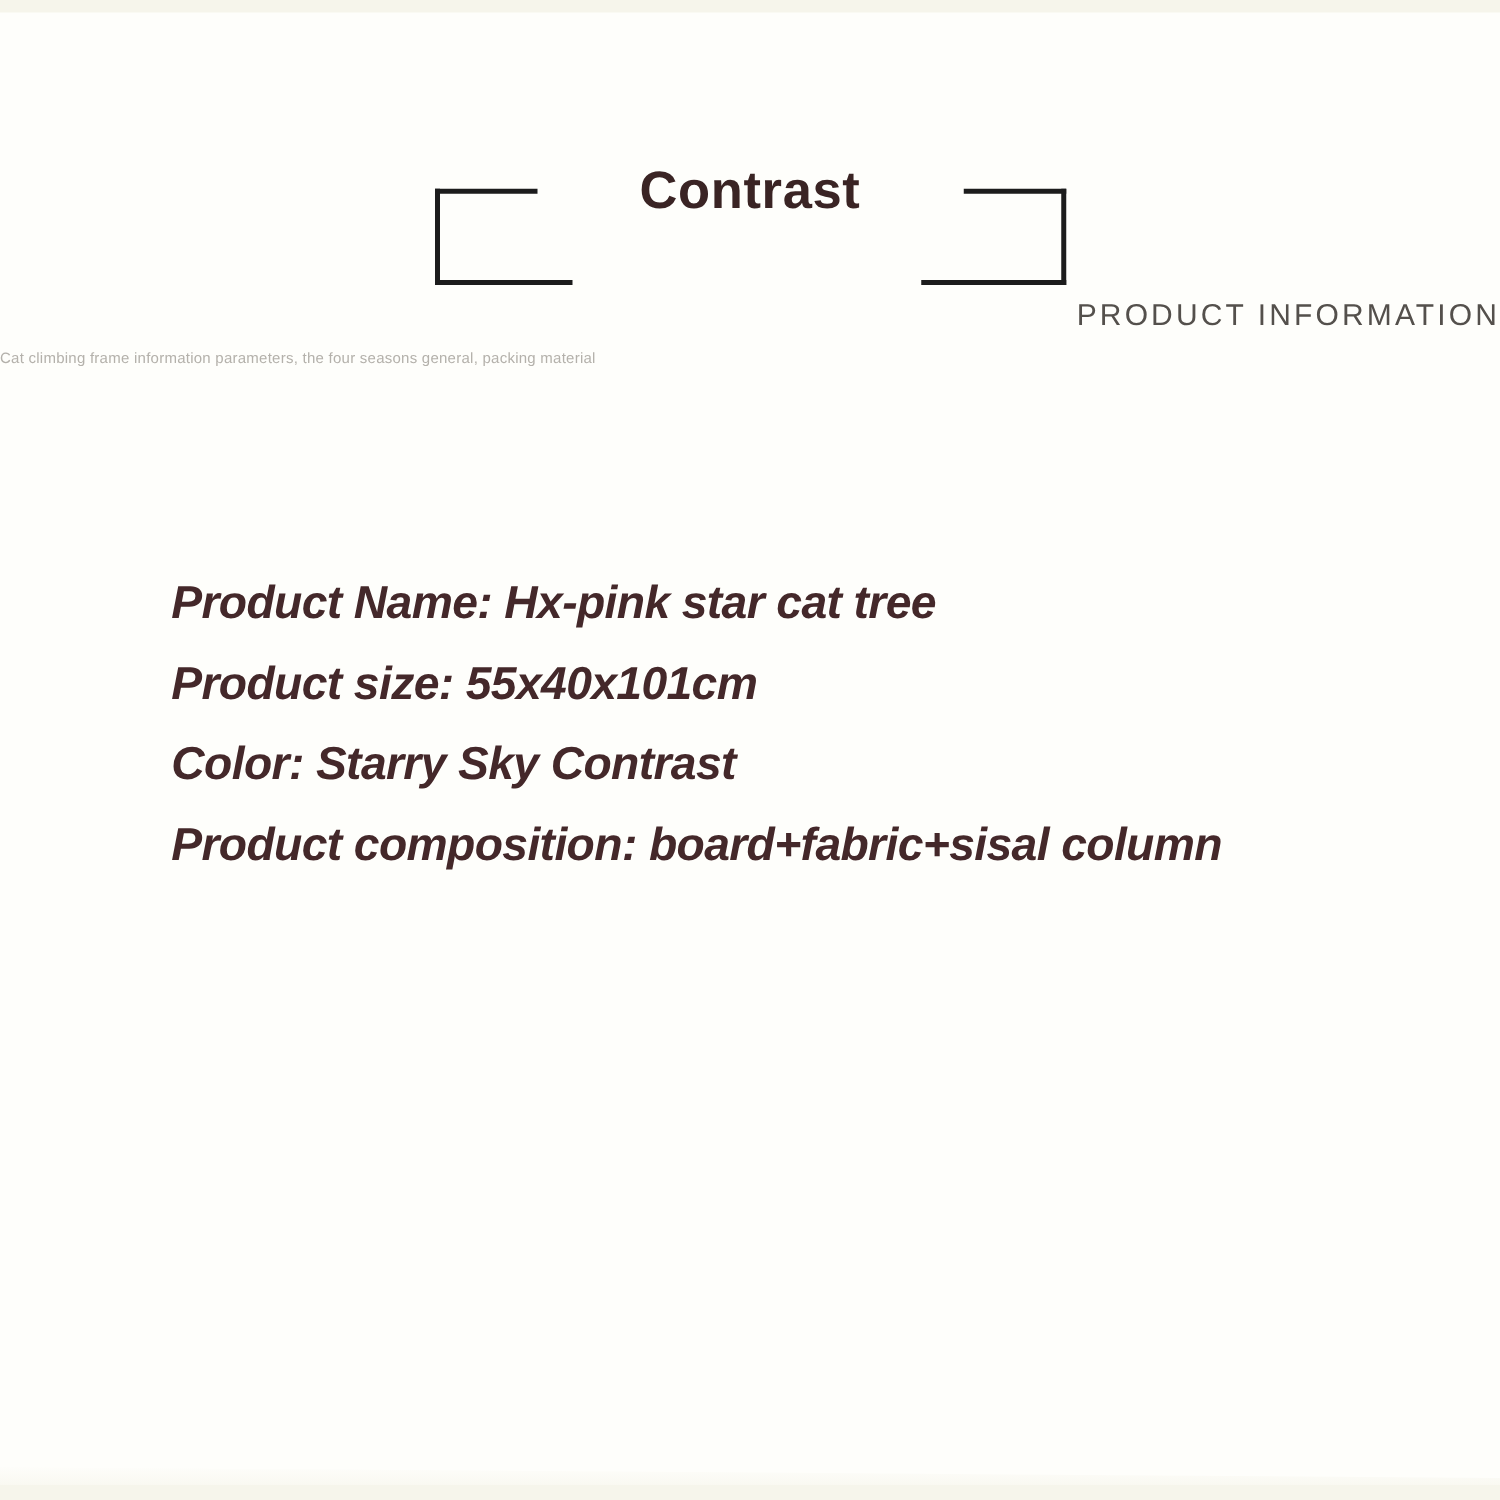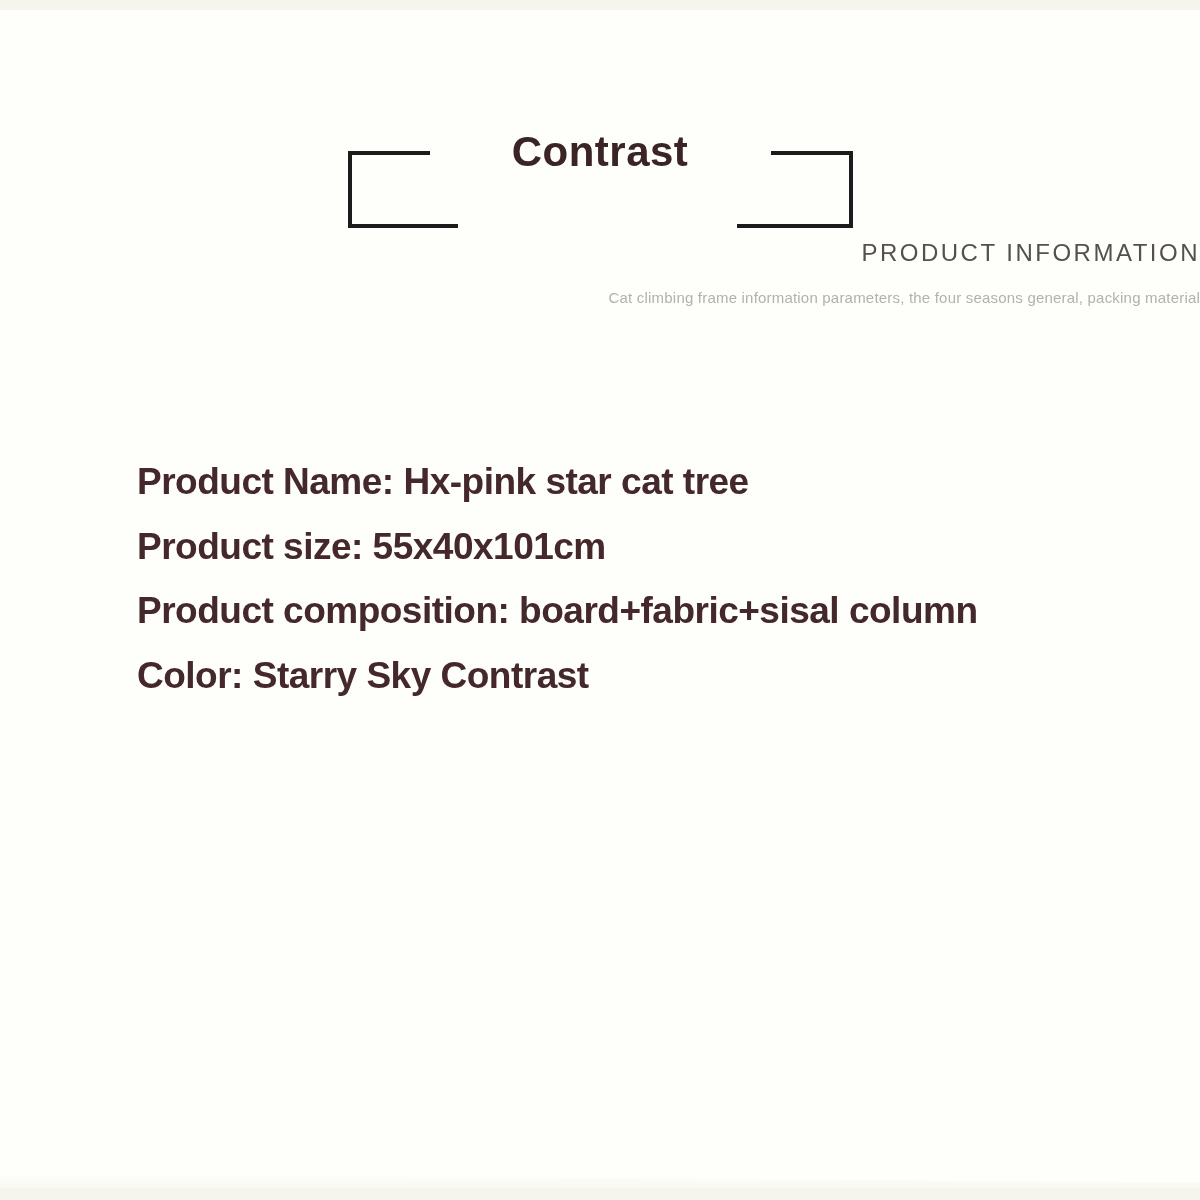--- a/index.html
+++ b/index.html
@@ -44,34 +44,35 @@
     margin: 0;
   }
   .section-subtitle {
     position: absolute; left: 0; top: 211px; width: 100%;
     text-align: right;
     font-size: 24px; font-weight: 400; letter-spacing: 2.5px;
     color: var(--subtitle_color, #54504c);
     margin-top: 28px;
   }
   .section-description {
-    position: absolute; left: 0; top: 288px; width: 100%;
-    text-align: right;
-    font-size: 15px; line-height: 20px; letter-spacing: 0.2px;
+    position: absolute; left: 0; top: 276px; width: 100%;
+    text-align: left;
+    font-size: 12px; line-height: 20px; letter-spacing: 0.2px;
     color: var(--description_color, #b4b1ab);
   }
   .spec-list {
     position: absolute; left: 137px; top: 450px; right: 40px;
   }
   .spec-line {
     font-size: 37px; font-weight: bold;
     line-height: 64.6px;
     letter-spacing: -0.5px;
     color: var(--spec_text_color, #44282a);
     white-space: nowrap;
+    font-style: italic;
   }
 </style>
 </head>
 <body>
 
 <div class="canvas">
 
   <div class="edge-strip-top"></div>
 
   <div class="header">
@@ -87,20 +88,20 @@
     <div class="section-subtitle">PRODUCT INFORMATION</div>
 
     <div class="section-description">
       <div>Cat climbing frame information parameters, the four seasons general, packing material</div>
     </div>
   </div>
 
   <div class="spec-list">
     <div class="spec-line">Product Name: Hx-pink star cat tree</div>
     <div class="spec-line">Product size: 55x40x101cm</div>
+    <div class="spec-line">Color: Starry Sky Contrast</div>
     <div class="spec-line">Product composition: board+fabric+sisal column</div>
-    <div class="spec-line">Color: Starry Sky Contrast</div>
   </div>
 
   <div class="edge-wedge-bottom"></div>
   <div class="edge-strip-bottom"></div>
 
 </div>
 
 </body></html>

